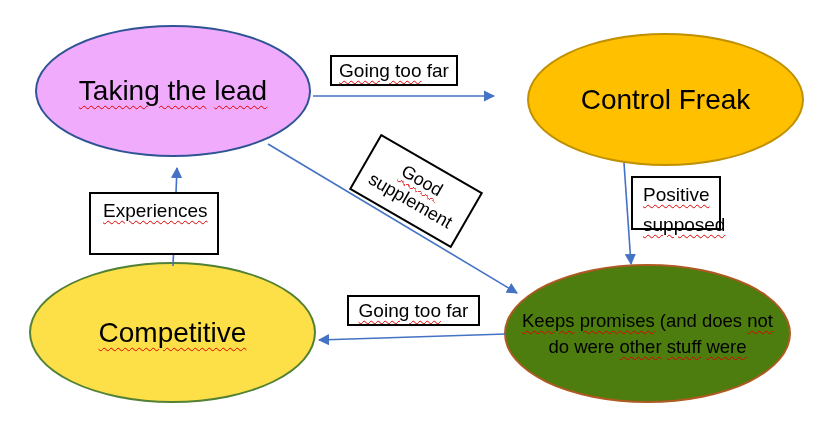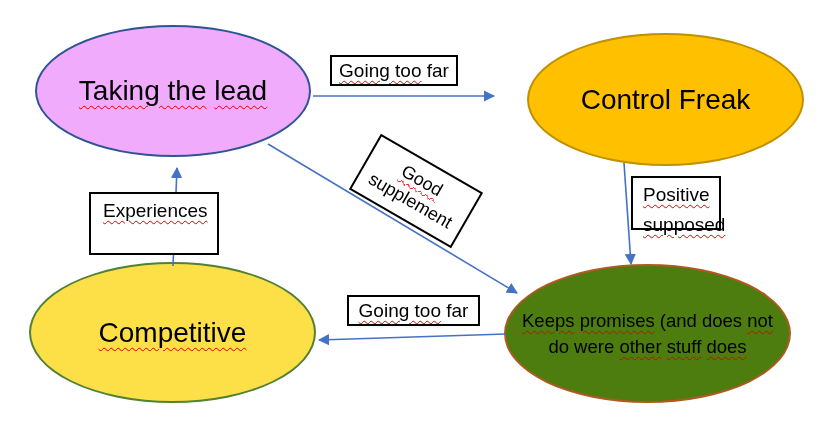--- a/index.html
+++ b/index.html
@@ -92,21 +92,21 @@
 
   <div class="node" style="left: 29px; top: 262px; width: 287px; height: 141px; background-color: #fde047; border-color: rgb(83, 129, 53);">
     <div class="node-label big">
         <div class="tline"><span class="sq">Competitive</span></div>
       </div>
   </div>
 
   <div class="node" style="left: 504px; top: 264px; width: 287px; height: 139px; background-color: #4d7c0f; border-color: rgb(174, 90, 33);">
     <div class="node-label small">
         <div class="tline"><span class="sq">Keeps</span><span> </span><span class="sq">promises</span><span> (and does </span><span class="sq">not</span></div>
-        <div class="tline"><span>do were </span><span class="sq">other</span><span> </span><span class="sq">stuff</span><span> </span><span class="sq">does</span></div>
+        <div class="tline"><span>do were </span><span class="sq">other</span><span> </span><span class="sq">stuff</span><span> </span><span class="sq">were</span></div>
       </div>
   </div>
 
   <svg class="arrows" viewBox="0 0 828 423">
     <defs>
       <marker id="ah" viewBox="0 0 10 10" refX="9" refY="5" markerWidth="7" markerHeight="7" orient="auto-start-reverse">
         <path d="M0,0 L10,5 L0,10 z"></path>
       </marker>
     </defs>
     <line x1="313" y1="96" x2="494" y2="96" marker-end="url(#ah)"></line>

